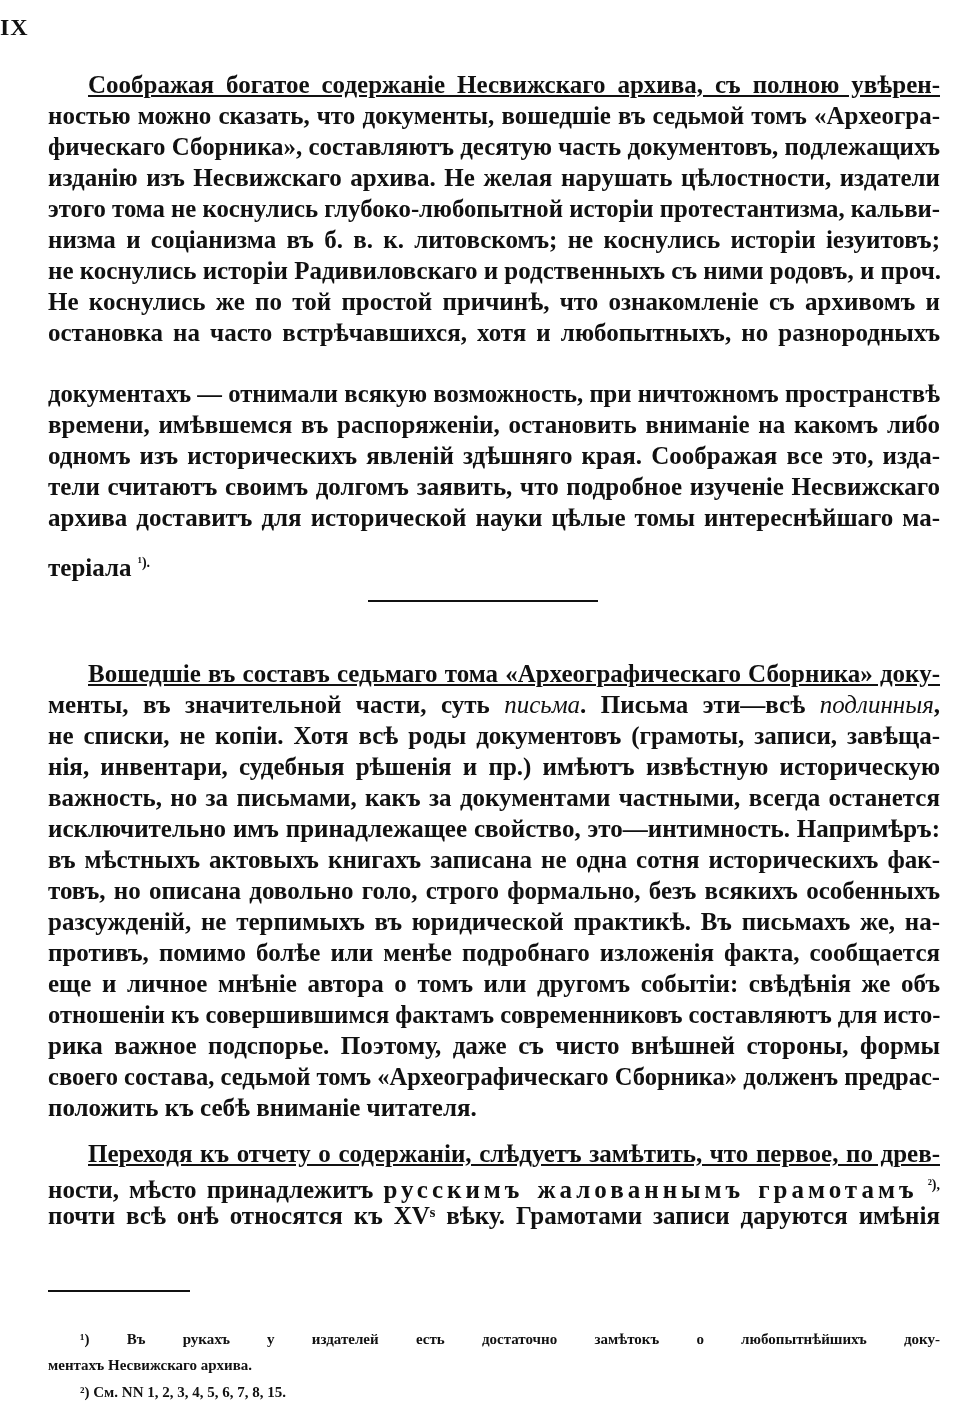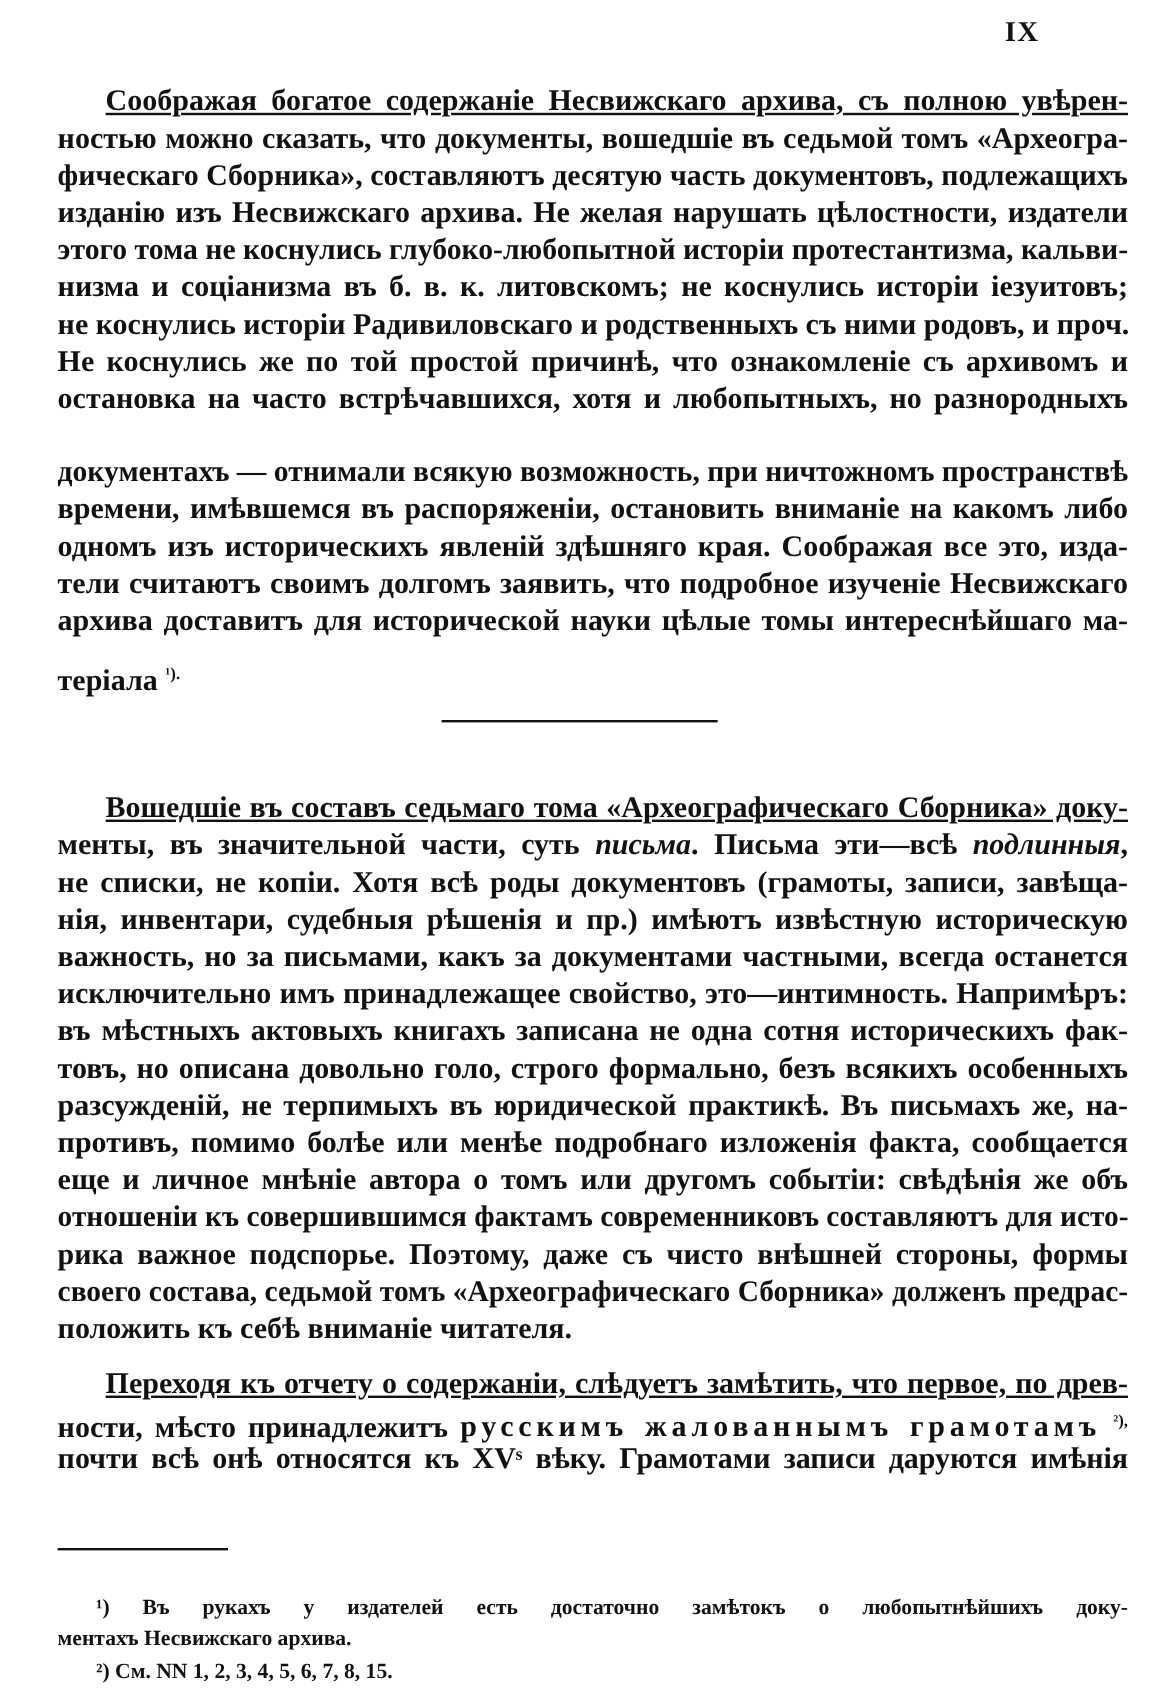--- a/index.html
+++ b/index.html
@@ -1,28 +1,28 @@
 <!DOCTYPE html>
 <html><head>
 <meta charset="utf-8">
 <style>
   html, body { margin: 0; padding: 0; background: #ffffff; }
   body { width: 959px; height: 1420px; position: relative; overflow: hidden;
          font-family: "Liberation Serif", "DejaVu Serif", serif; color: #111; }
-  .page-number { position: absolute; top: 14px; left: 0; width: 866px; text-align: right;
+  .page-number { position: absolute; top: 14px; left: 0; width: 866px; text-align: left;
                  font-size: 24px; font-weight: bold; letter-spacing: 1px; }
   .line { position: absolute; left: 48px; width: 892px; height: 30px;
           font-size: 25px; font-weight: bold; white-space: nowrap; text-align: justify;
           text-align-last: justify; line-height: 30px; transform-origin: left top; }
   .line.indent { left: 88px; width: 852px; text-decoration: underline; }
   .line.last { text-align-last: left; }
-  .it { font-style: italic; font-weight: bold; }
+  .it { font-style: italic; font-weight: normal; }
   .spaced { letter-spacing: 4px; margin-top: 48px; }
   .rule { position: absolute; height: 2px; background: #111; }
-  .fn { position: absolute; left: 48px; width: 892px; font-size: 18px; font-weight: bold;
+  .fn { position: absolute; left: 48px; width: 892px; font-size: 15px; font-weight: bold;
         line-height: 26px; white-space: nowrap; text-align: justify; text-align-last: justify; }
   .fn.indent { left: 80px; width: 860px; }
   .fn.last { text-align-last: left; }
   sup { font-size: 14px; }
 </style>
 </head>
 <body>
 
 <div class="page-number">IX</div>
 

